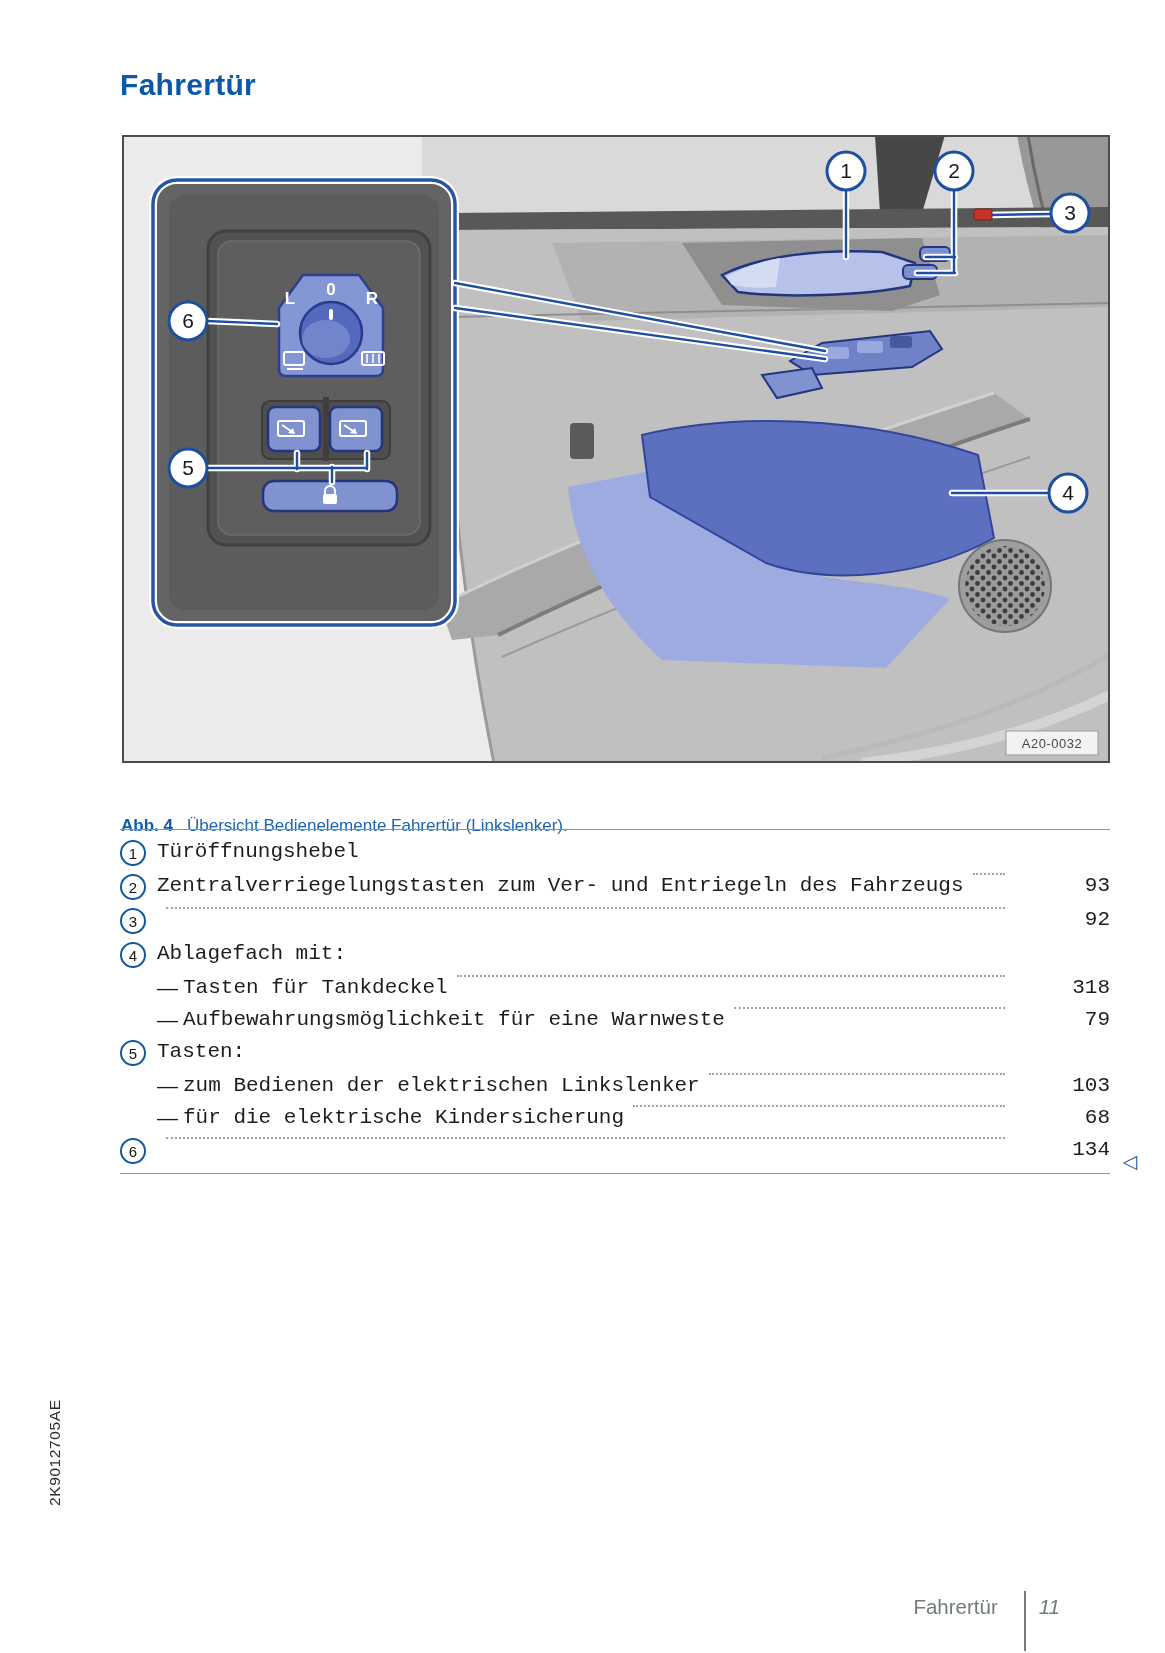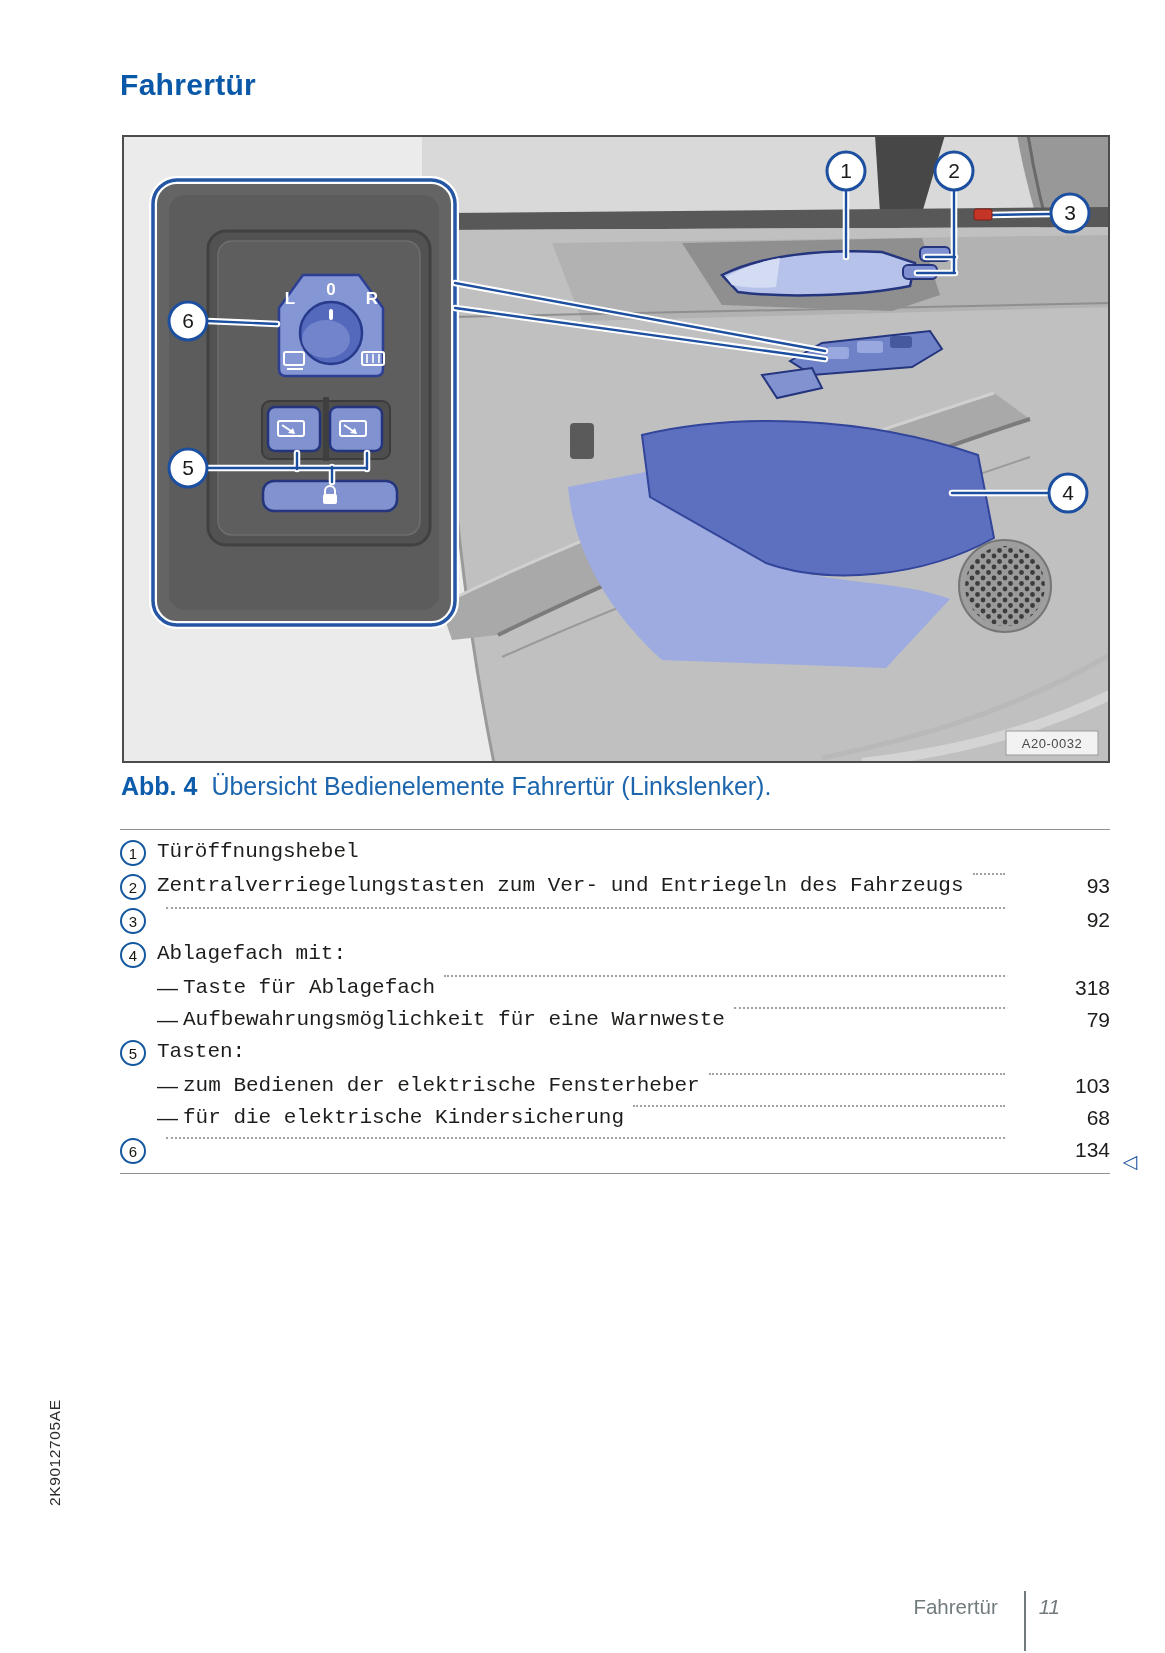--- a/index.html
+++ b/index.html
@@ -10,21 +10,21 @@
   }
   .page-title{
     position:absolute;left:120px;top:68px;
     font-size:30px;font-weight:bold;letter-spacing:.3px;color:#0a58a8;
   }
   .figure-wrap{
     position:absolute;left:122px;top:135px;width:988px;height:628px;
   }
   .figure-wrap svg{display:block;}
   .caption{
-    position:absolute;left:121px;top:772px;font-size:25px;color:#1d66ae;
+    position:absolute;left:121px;top:816px;font-size:17px;color:#1d66ae;
     white-space:nowrap;
   }
   .caption .cap-label{font-weight:bold;color:#0d5cab;margin-right:14px;}
   .legend{
     position:absolute;left:120px;top:829px;width:990px;
     border-top:1px solid #8c9394;border-bottom:1px solid #8c9394;
     padding:9px 0 9px 0;
     font-size:21px;color:#1d1d1b;
   }
   .lrow{display:flex;align-items:flex-start;margin-bottom:7px;position:relative;line-height:25px;}
@@ -35,21 +35,21 @@
     font-size:15px;color:#16160f;margin:1px 11px 0 0;
   }
   .ltext{white-space:nowrap;font-family:Liberation Mono, monospace;}
   .lrow.sub{padding-left:37px;}
   .ldash{margin-right:5px;}
   .ldots{
     flex:1 1 auto;min-width:18px;
     border-bottom:2px dotted #9ea4a6;
     margin:0 0 5px 9px;
   }
-  .lpage{flex:none;width:105px;text-align:right;white-space:nowrap;}
+  .lpage{flex:none;width:105px;text-align:right;white-space:nowrap;font-family:Liberation Mono, monospace;}
   .continue-marker{
     position:absolute;right:-27px;bottom:-7px;
     color:#1c539f;font-size:19px;line-height:19px;
   }
   .side-code{
     position:absolute;left:46px;top:1506px;
     transform:rotate(-90deg);transform-origin:0 0;
     font-size:15.5px;letter-spacing:.6px;color:#2c2c2c;white-space:nowrap;
   }
   .footer{
@@ -240,40 +240,40 @@
     <span class="lpage">92</span>
   </div>
 
   <div class="lrow">
     <span class="lnum">4</span>
     <span class="ltext">Ablagefach mit:</span>
   </div>
 
   <div class="lrow sub">
     <span class="ldash">—</span>
-    <span class="ltext">Taste für Ablagefach</span>
+    <span class="ltext">Tasten für Tankdeckel</span>
     <span class="ldots"></span>
     <span class="lpage">318</span>
   </div>
 
   <div class="lrow sub">
     <span class="ldash">—</span>
     <span class="ltext">Aufbewahrungsmöglichkeit für eine Warnweste</span>
     <span class="ldots"></span>
     <span class="lpage">79</span>
   </div>
 
   <div class="lrow">
     <span class="lnum">5</span>
     <span class="ltext">Tasten:</span>
   </div>
 
   <div class="lrow sub">
     <span class="ldash">—</span>
-    <span class="ltext">zum Bedienen der elektrische Fensterheber</span>
+    <span class="ltext">zum Bedienen der elektrischen Linkslenker</span>
     <span class="ldots"></span>
     <span class="lpage">103</span>
   </div>
 
   <div class="lrow sub">
     <span class="ldash">—</span>
     <span class="ltext">für die elektrische Kindersicherung</span>
     <span class="ldots"></span>
     <span class="lpage">68</span>
   </div>

